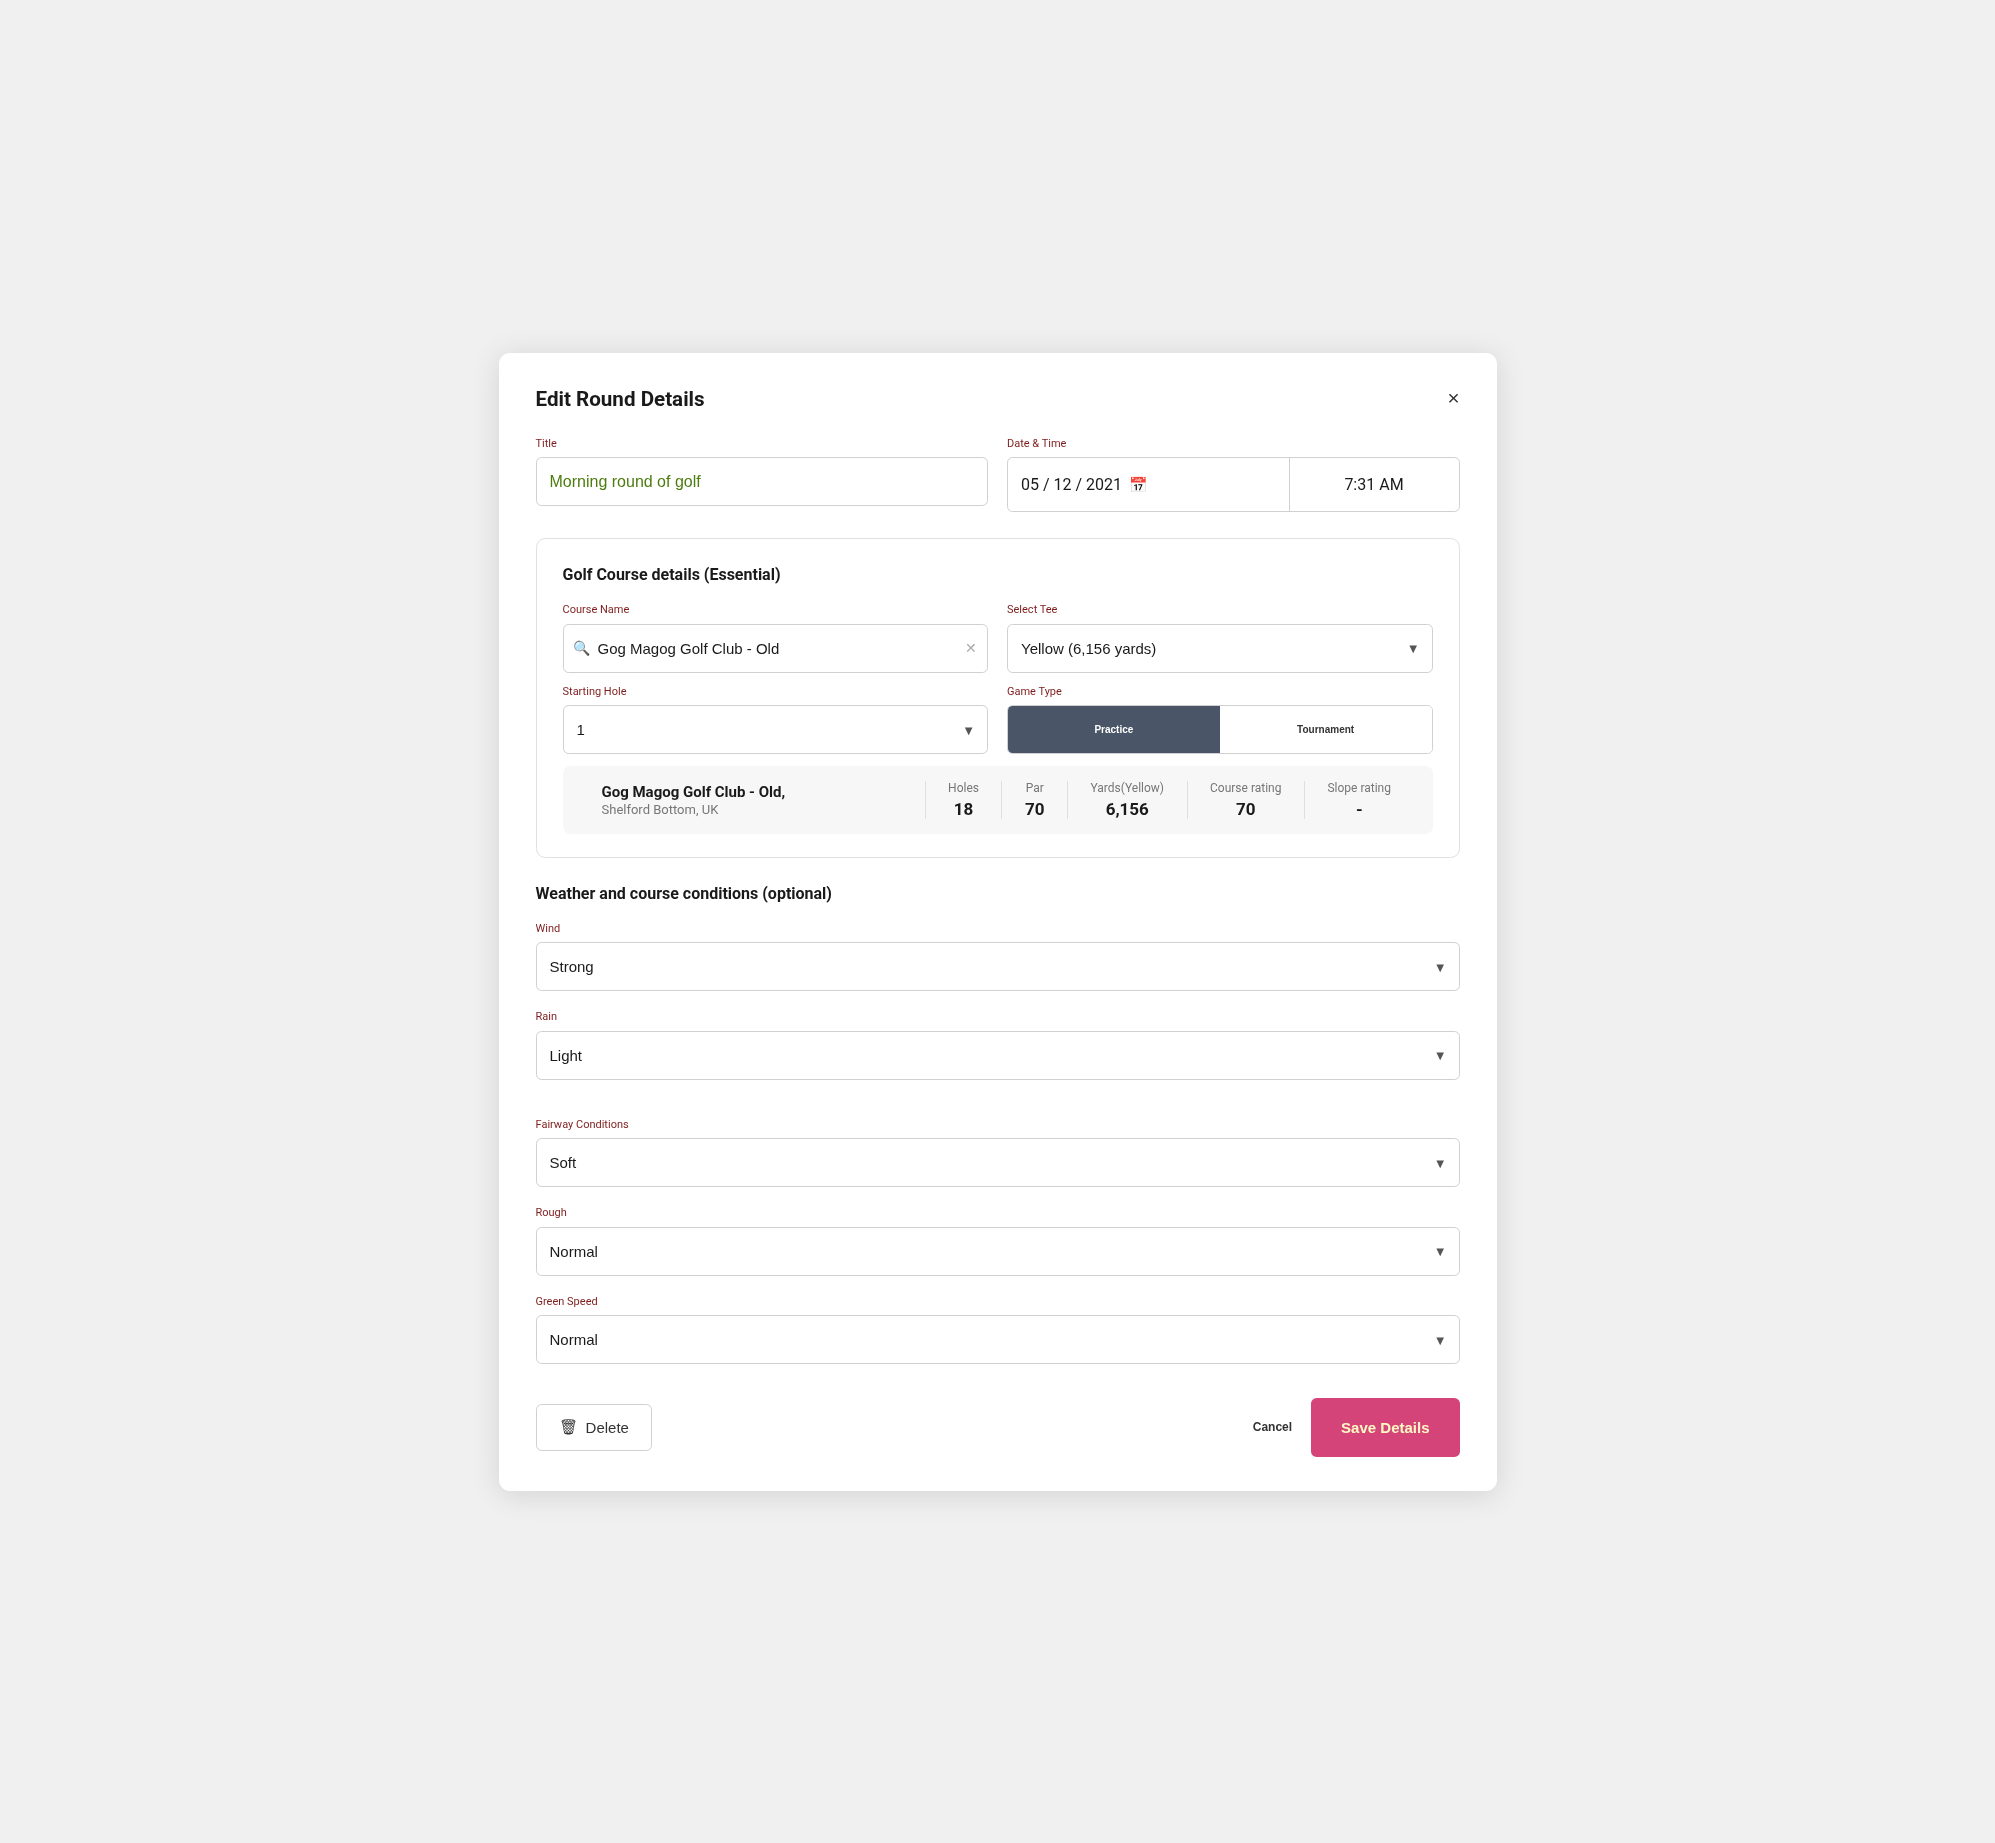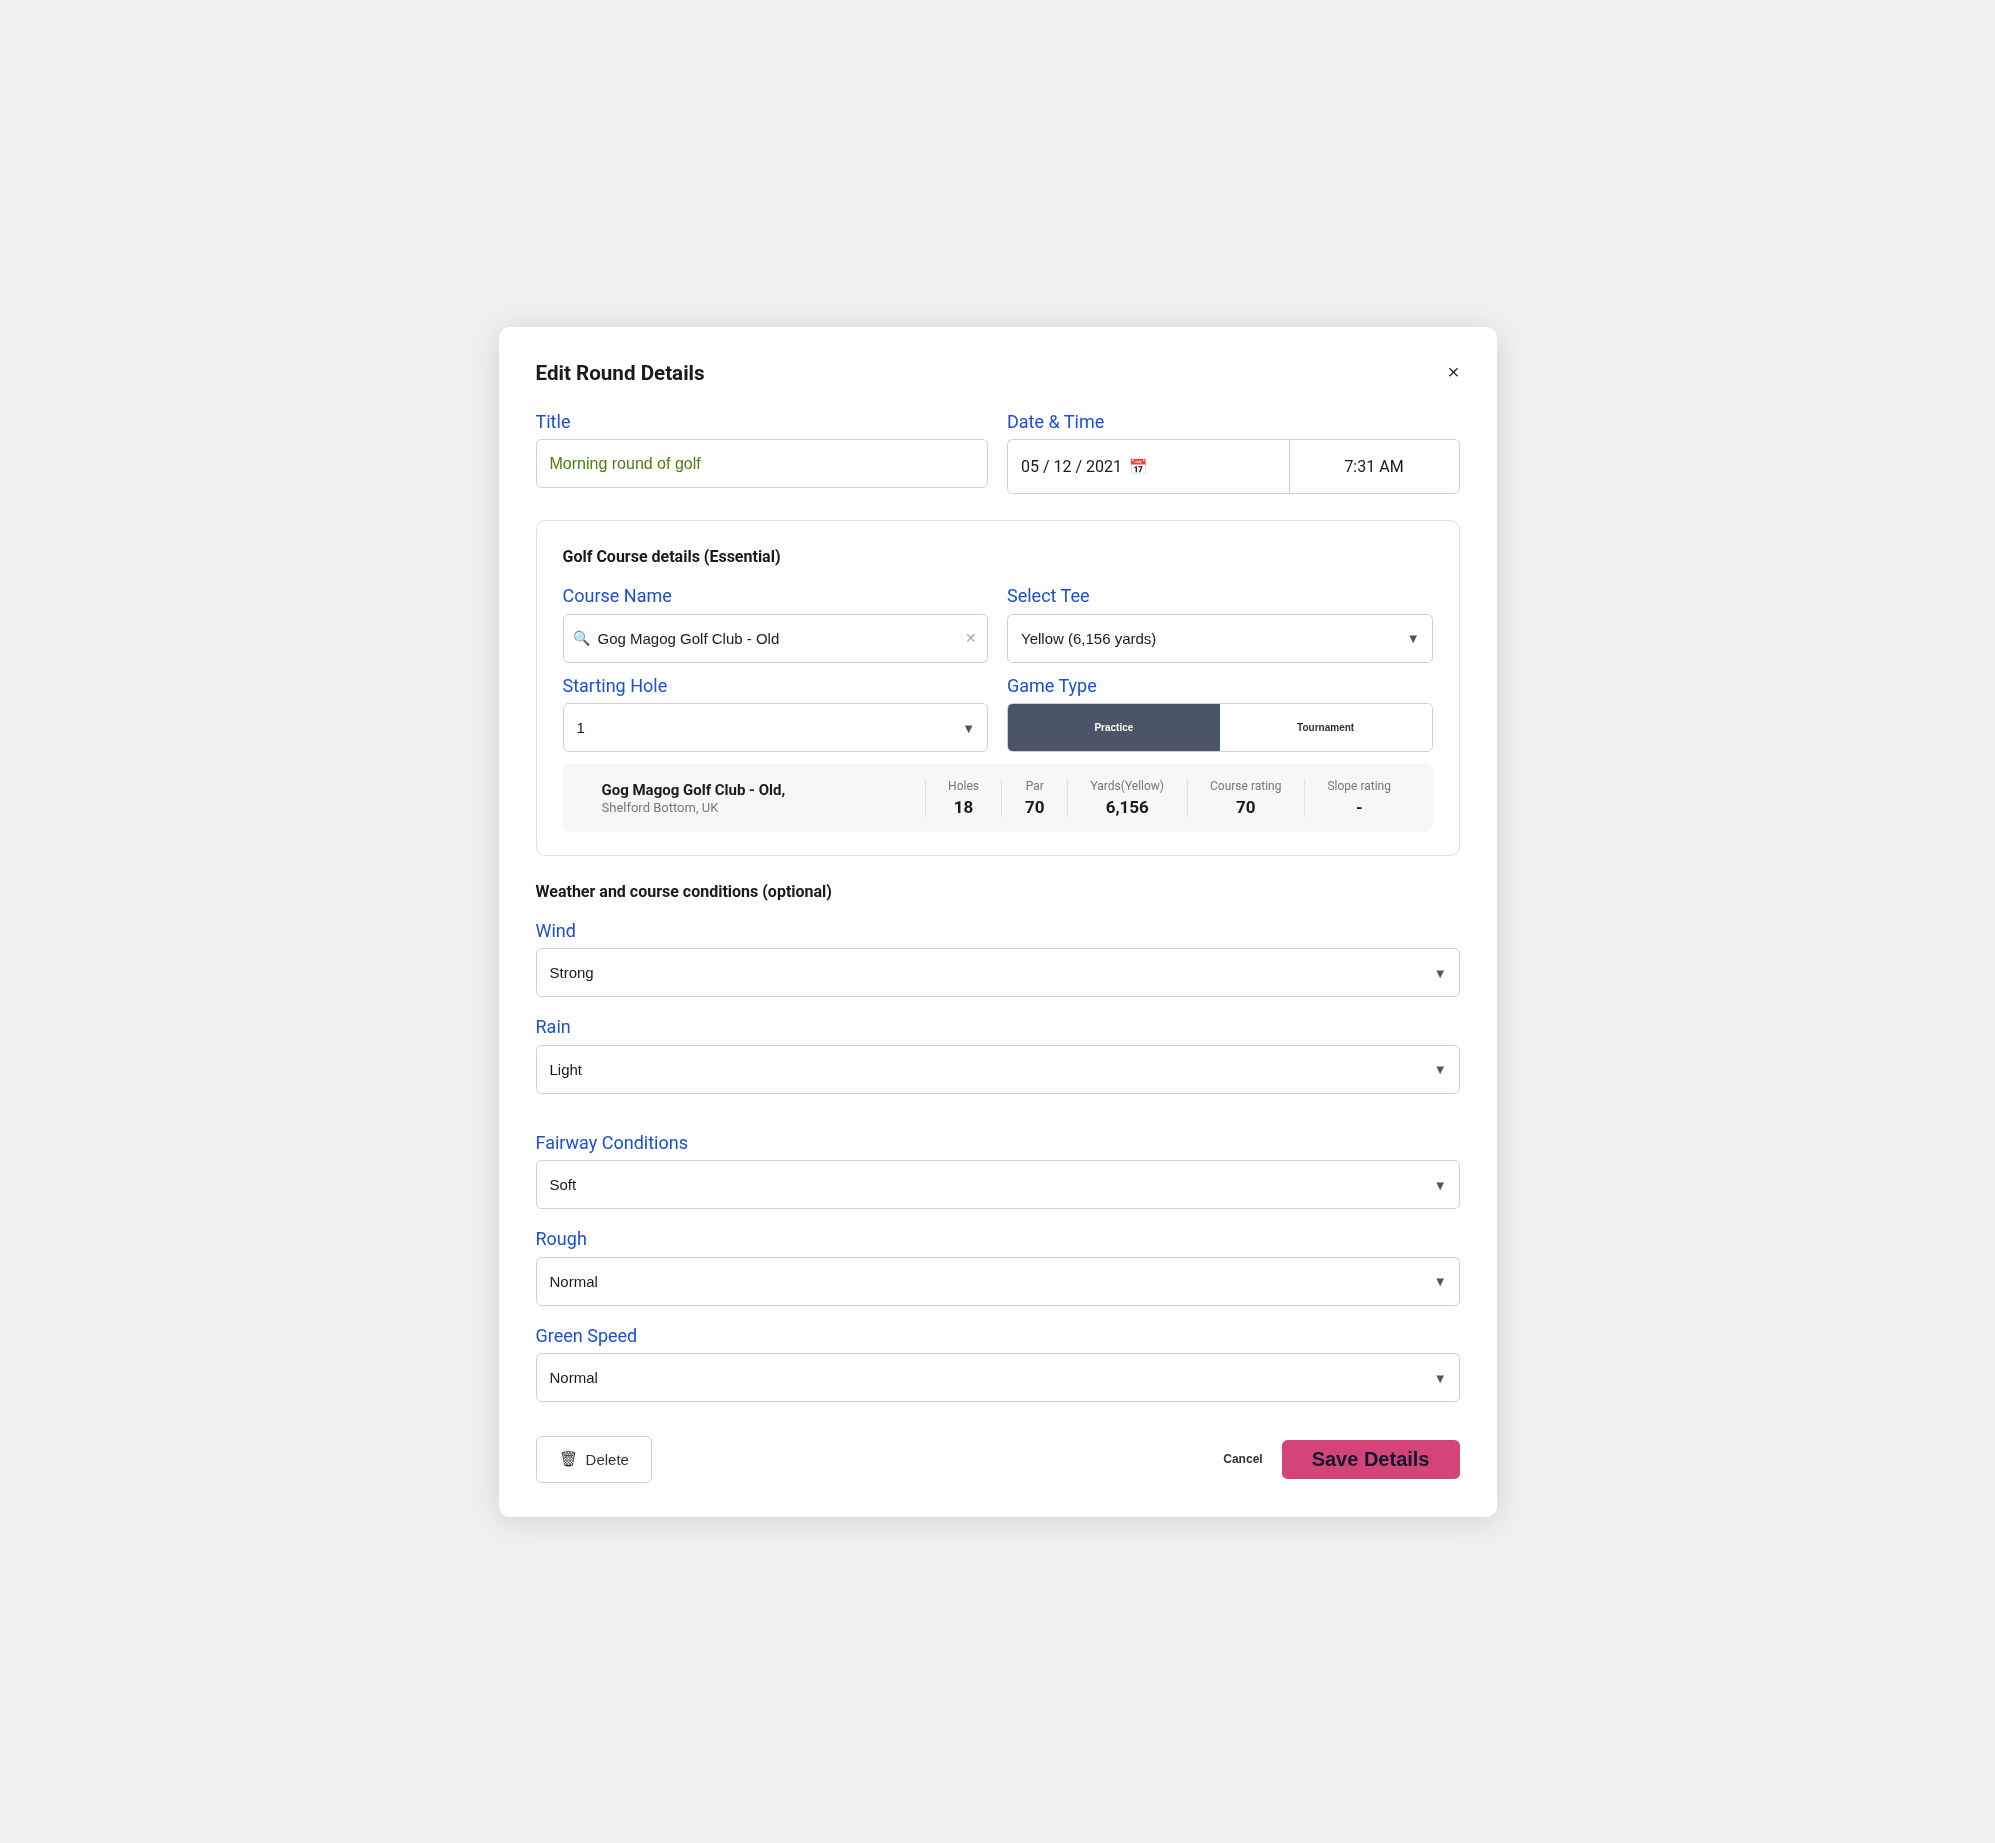--- a/index.html
+++ b/index.html
@@ -42,22 +42,22 @@
       display: flex;
       gap: 19px;
       margin-bottom: 26px;
     }
     .field-group {
       display: flex;
       flex-direction: column;
       gap: 7.5px;
     }
     .field-label {
-      font-size: 18px;
-      color: #1d4ed8;
+      font-size: 11px;
+      color: #7f1d1d;
     }
     .title-field {
       flex: 1;
     }
     .title-input {
       width: 100%;
       height: 49px;
       border: 1.4px solid #d0d0d0;
       border-radius: 5.6px;
       padding: 0 13px;
@@ -284,28 +284,28 @@
     }
     .cancel-btn {
       background: none;
       border: none;
       cursor: pointer;
       font-size: 12px;
       font-weight: 600;
       color: #333;
     }
     .save-btn {
-      height: 39px;
+      height: 59px;
       padding: 0 30px;
       background: #d44478;
-      color: #0f172a;
+      color: #fef9c3;
       border: none;
       border-radius: 5.6px;
       cursor: pointer;
-      font-size: 20px;
+      font-size: 15px;
       font-weight: 700;
     }
   </style>
 </head>
 <body>
 
 <div class="modal">
 
   <div class="modal-header">
     <span class="modal-title">Edit Round Details</span>

